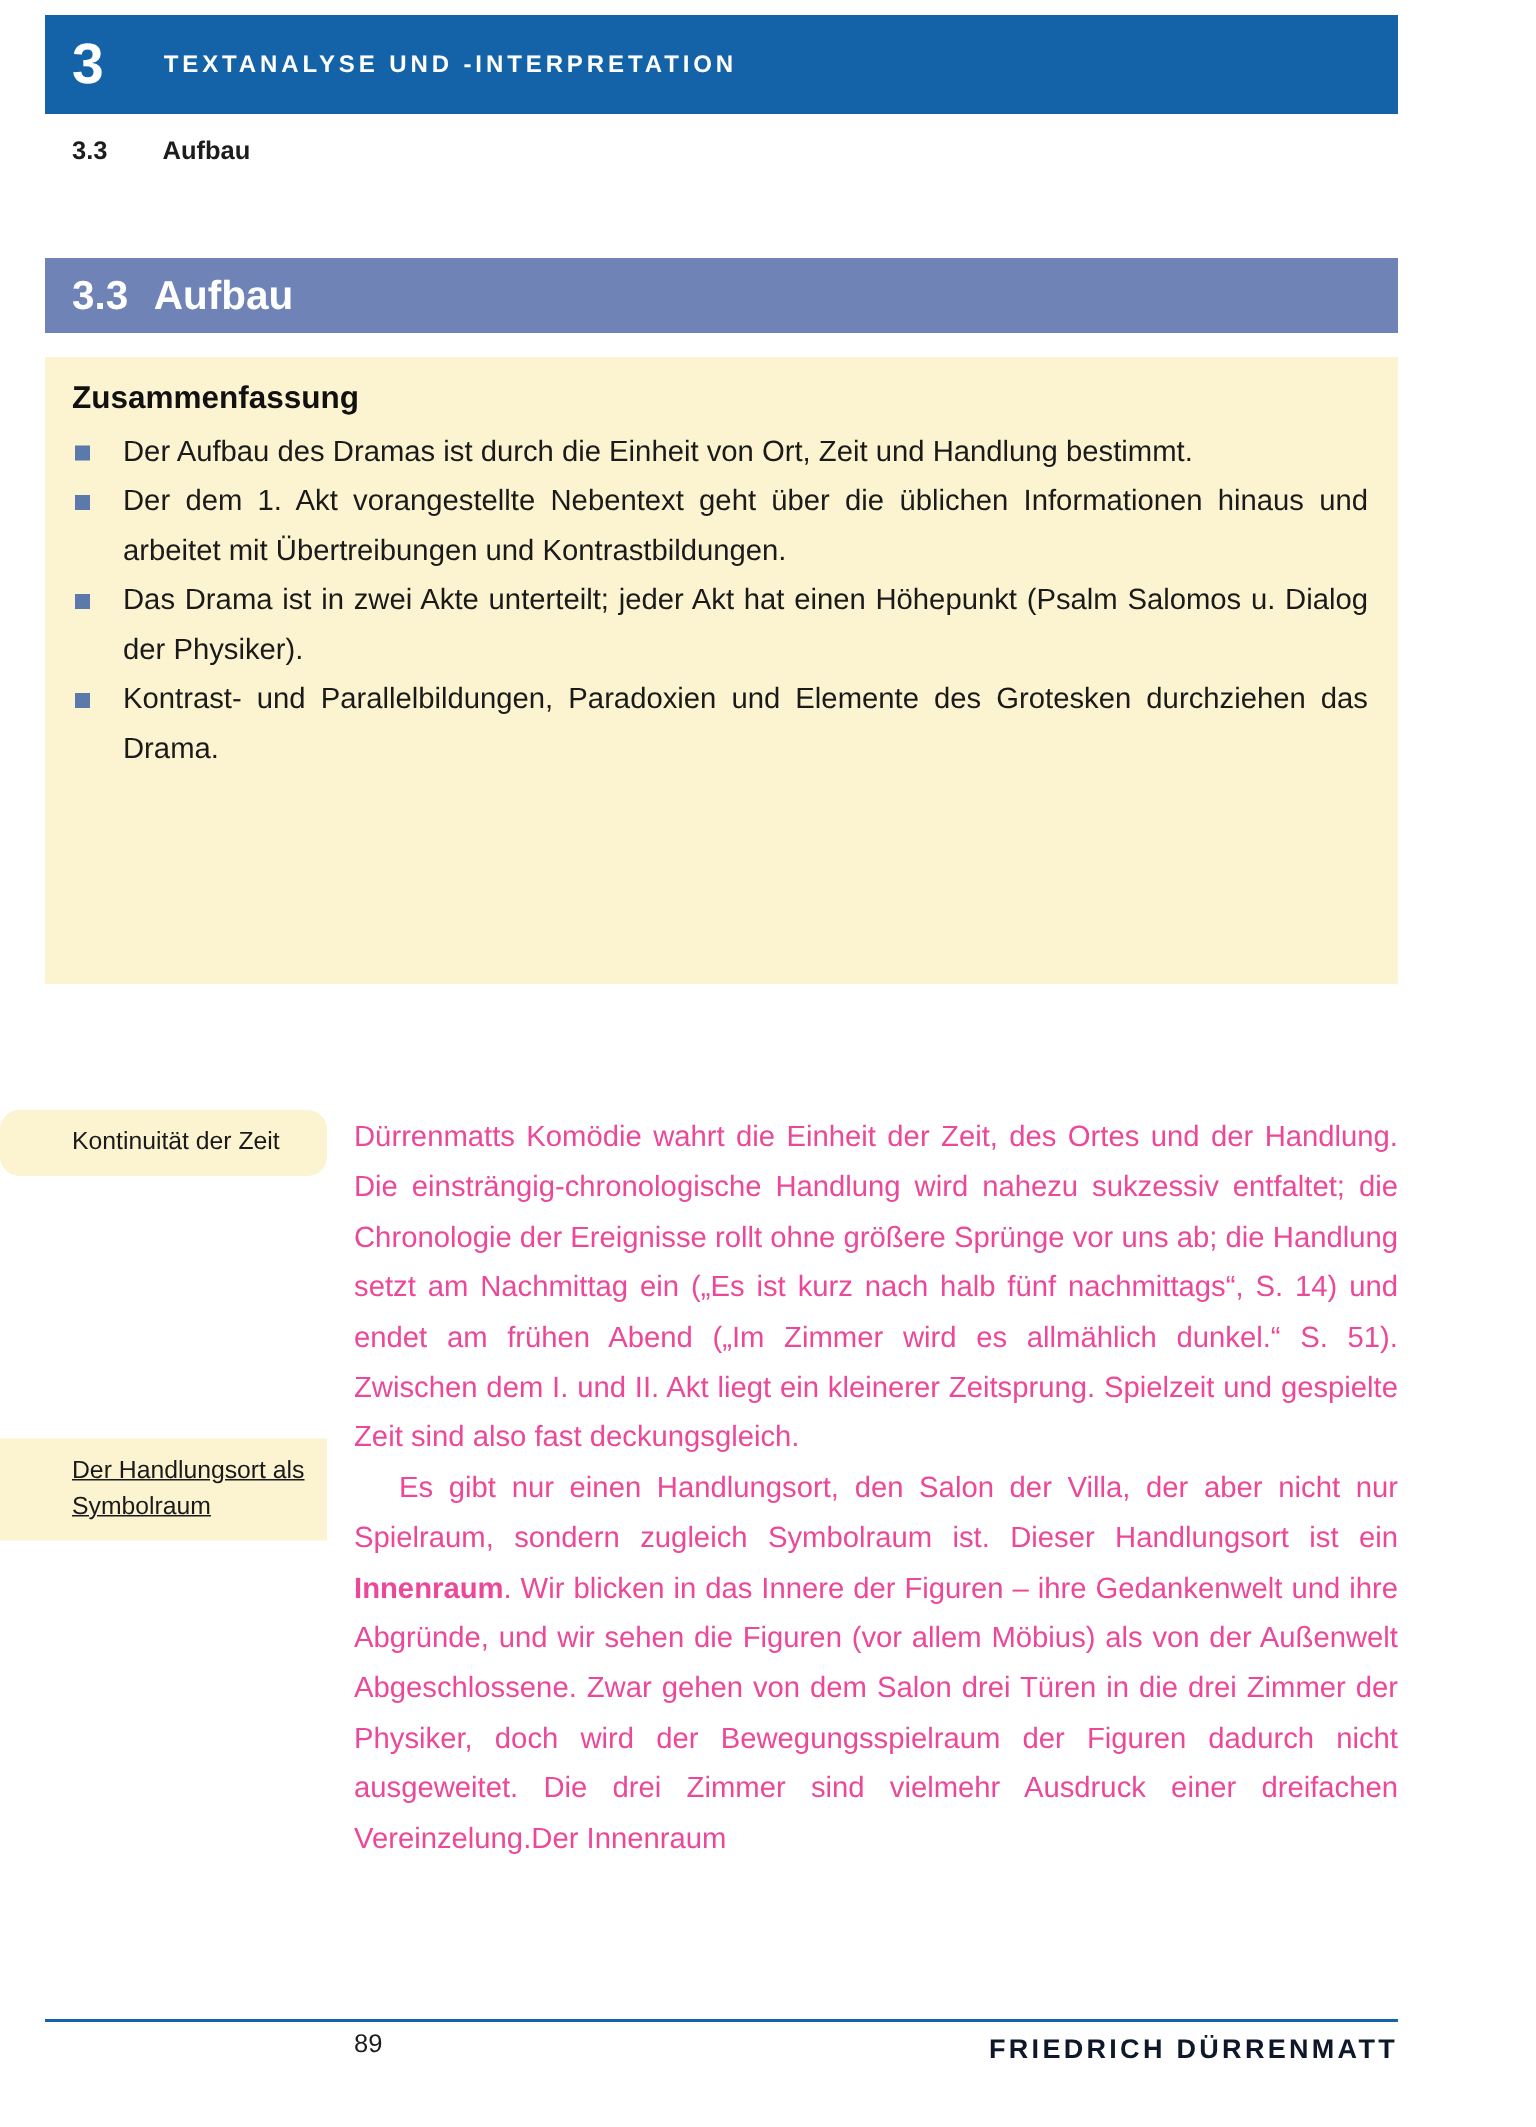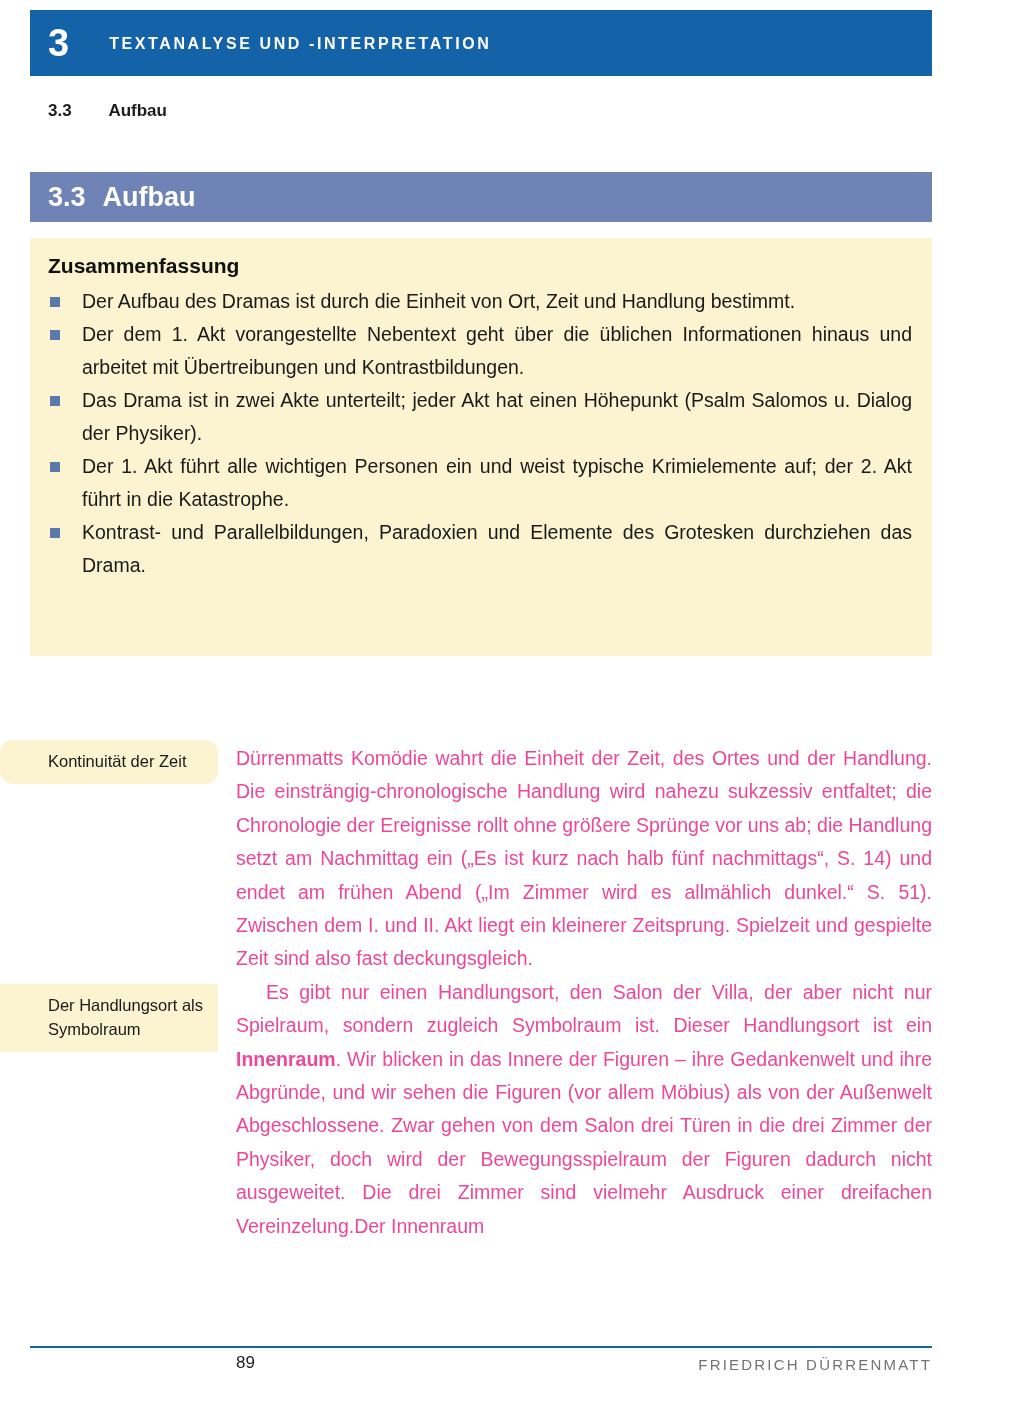--- a/index.html
+++ b/index.html
@@ -32,21 +32,21 @@
     font-size: 16px;
     font-weight: bold;
     letter-spacing: 2.6px;
     margin-left: 40px;
     padding-top: 2px;
   }
 
   
   .breadcrumb {
     position: absolute;
-    top: 101px; left: 48px;
+    top: 91px; left: 48px;
     font-size: 17px;
     font-weight: bold;
     color: #1c1c1c;
   }
   .bc-label { margin-left: 32px; }
 
   
   .section-banner {
     position: absolute;
     top: 172px; left: 30px;
@@ -112,21 +112,21 @@
     left: 0;
     width: 218px;
     background: #fcf3d0;
     box-sizing: border-box;
     padding: 9px 12px 11px 48px;
     font-size: 16.5px;
     line-height: 24px;
     color: #1a1a1a;
   }
   .note-1 { top: 740px; border-radius: 13px; }
-  .note-2 { top: 984px; }
+  .note-2 { top: 959px; text-decoration: underline; }
 
   
   .body-column {
     position: absolute;
     top: 742px; left: 236px;
     width: 696px;
     font-size: 19.5px;
     line-height: 33.4px;
     color: #ec4899;
     text-align: justify;
@@ -144,24 +144,24 @@
   }
   .page-num {
     position: absolute;
     top: 1353px; left: 236px;
     font-size: 17px;
     color: #1c1c1c;
   }
   .book-title {
     position: absolute;
     top: 1356px; right: 92px;
-    font-size: 15px;
-    font-weight: normal;
+    font-size: 18px;
+    font-weight: bold;
     letter-spacing: 2.2px;
-    color: #737373;
+    color: #0f172a;
   }
 </style>
 </head>
 <body>
 
 <div class="page">
 
   <header class="chapter-bar">
     <span class="chapter-num">3</span>
     <span class="chapter-title">TEXTANALYSE UND -INTERPRETATION</span>
@@ -187,21 +187,20 @@
       <li class="summary-item">
         <span class="bullet"></span>
         <span>Der dem 1. Akt vorangestellte Nebentext geht über die üblichen Informationen hinaus und arbeitet mit Übertreibungen und Kontrastbildungen.</span>
       </li>
       <li class="summary-item">
         <span class="bullet"></span>
         <span>Das Drama ist in zwei Akte unterteilt; jeder Akt hat einen Höhepunkt (Psalm Salomos u. Dialog der Physiker).</span>
       </li>
       <li class="summary-item">
         <span class="bullet"></span>
-        <span>Der 1. Akt führt alle wichtigen Personen ein und weist typische Krimielemente auf; der 2. Akt führt in die Katastrophe.</span>
       </li>
       <li class="summary-item">
         <span class="bullet"></span>
         <span>Kontrast- und Parallelbildungen, Paradoxien und Elemente des Grotesken durchziehen das Drama.</span>
       </li>
     </ul>
   </section>
 
 
   <aside class="margin-note note-1">Kontinuität der Zeit</aside>

